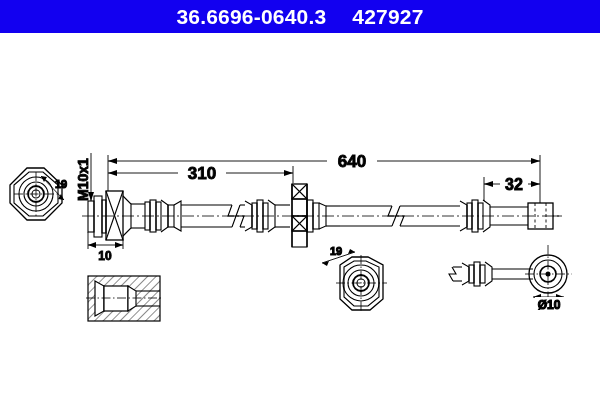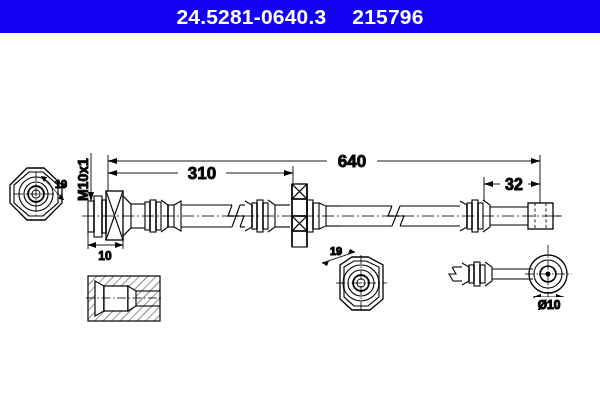--- a/index.html
+++ b/index.html
@@ -18,21 +18,21 @@
   #canvas svg{display:block;}
 
   .dimtxt{font-family:"Liberation Sans",sans-serif;font-weight:bold;fill:#000;}
 </style>
 </head>
 <body>
 
 <div id="page">
 
   <div id="header">
-    <div class="code"><span>24.5281-0640.3</span><span class="gap"></span><span>215796</span></div>
+    <div class="code"><span>36.6696-0640.3</span><span class="gap"></span><span>427927</span></div>
   </div>
 
   <div id="canvas">
   <svg width="600" height="367" viewBox="0 0 600 367" xmlns="http://www.w3.org/2000/svg">
     <g stroke="#000" fill="none" stroke-width="1.1" stroke-linecap="butt">
 
       <g>
 
         <path d="M 10 152 L 27 135 L 44 135 L 62 152 L 62 170 L 45 187 L 27 187 L 10 170 Z" stroke-width="1.3"></path>
         <path d="M 14 152 L 29 139 L 43 139 L 58 152 L 58 170 L 43 183 L 29 183 L 14 170 Z"></path>

